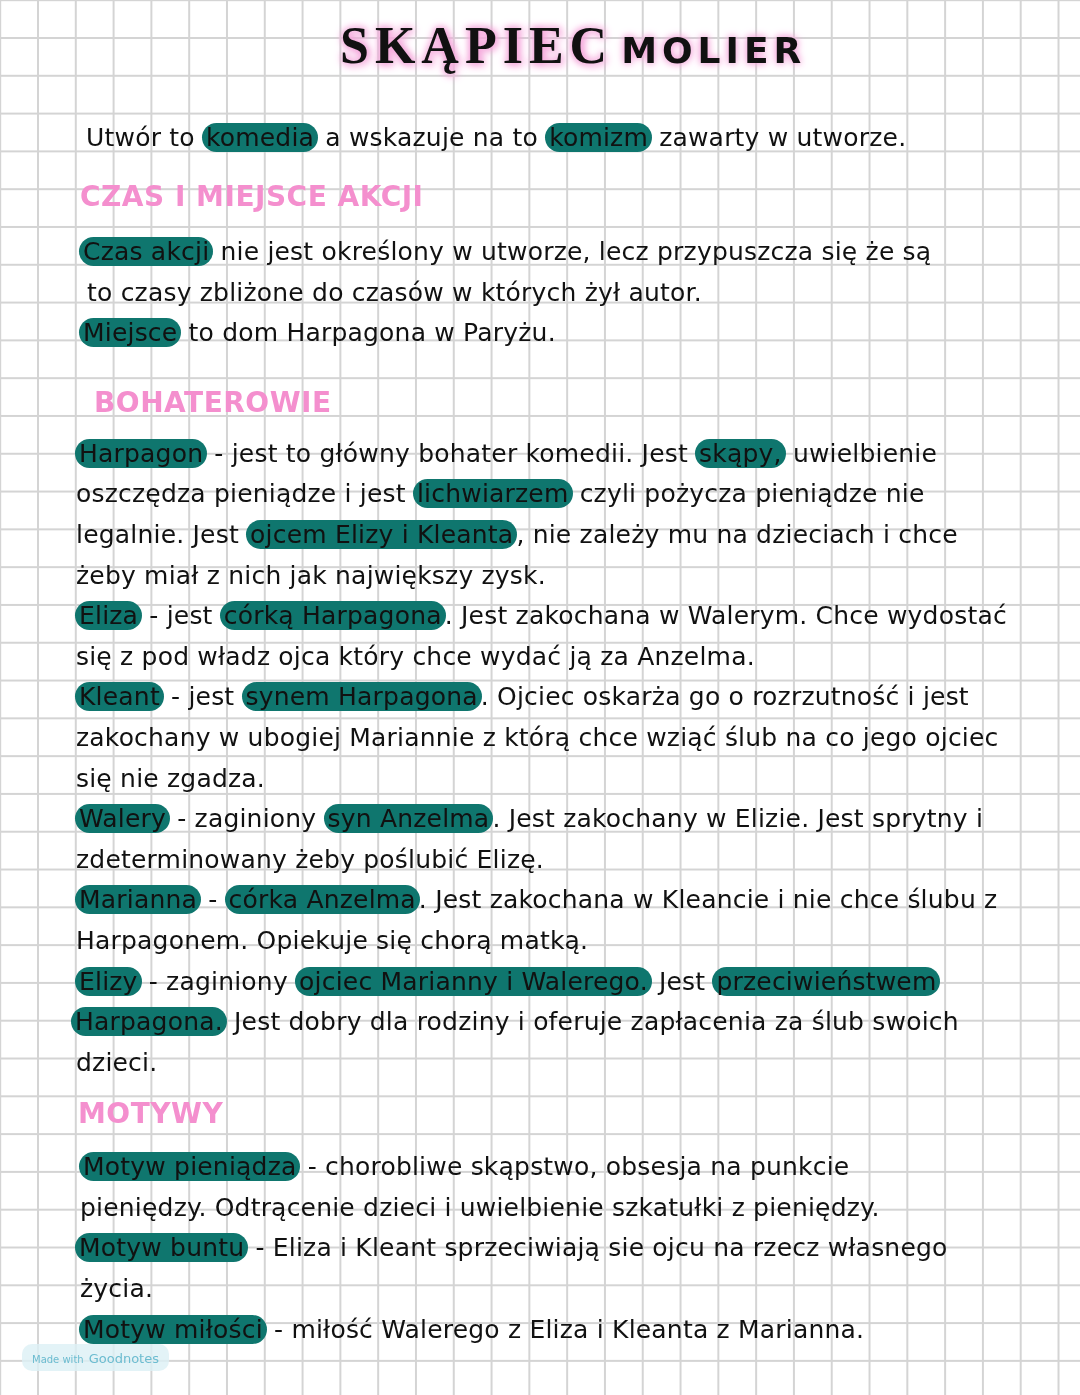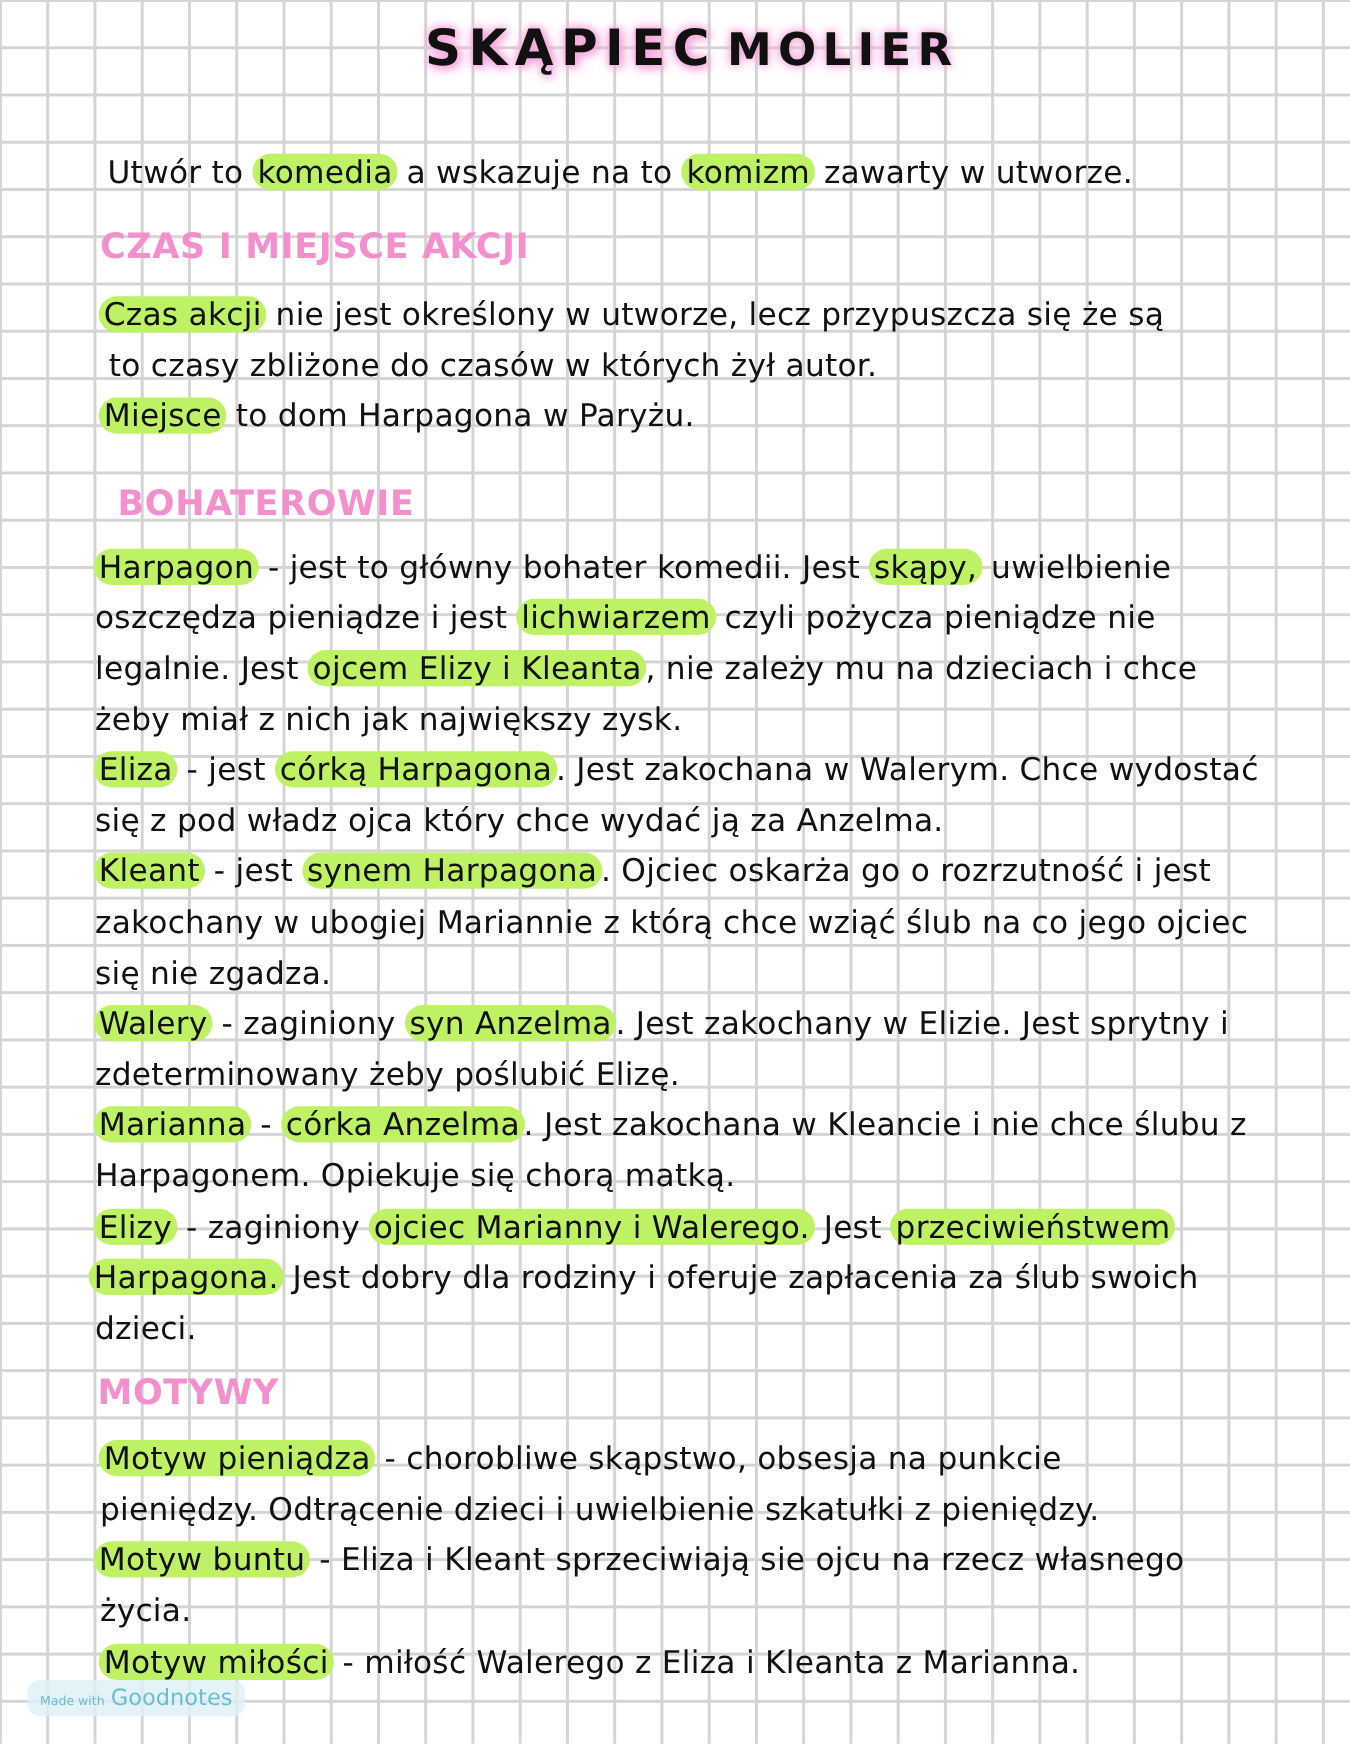--- a/index.html
+++ b/index.html
@@ -13,45 +13,46 @@
     background-position: -0.8px -0.8px;
     font-family: "DejaVu Sans", sans-serif;
     color: #111;
   }
   .title {
     position: absolute; left: 340px; top: 16px;
     font-family: "DejaVu Sans", sans-serif; font-weight: bold;
     color: #111; white-space: nowrap;
   }
   .title .main {
-    font-size: 40px; letter-spacing: 6px;
+    font-size: 52px; letter-spacing: 6px;
     text-shadow: 0 0 6px #f5a9dc, 0 0 10px #f5a9dc, 3px 2px 8px #f5a9dc;
+    font-family: Liberation Serif, serif;
   }
   .title .sub {
     font-size: 36px; letter-spacing: 5px; margin-left: 8px;
     text-shadow: 0 0 6px #f5a9dc, 0 0 10px #f5a9dc;
   }
   .line {
     position: absolute; white-space: nowrap;
     font-size: 25px; line-height: 32px; letter-spacing: 0.2px;
   }
   .heading {
     position: absolute; white-space: nowrap;
     font-size: 28px; font-weight: bold; color: #f48fce; letter-spacing: 0.5px;
   }
   .hl {
-    background: #bef264; border-radius: 16px; padding: 0 4px; margin: 0 -1px;
+    background: #0f766e; border-radius: 16px; padding: 0 4px; margin: 0 -1px;
   }
   .watermark {
     position: absolute; left: 22px; top: 1344px;
     background: rgba(220,240,245,0.8); border-radius: 10px; padding: 4px 10px;
     white-space: nowrap; color: #6cbcd0;
   }
   .watermark .small { font-size: 10px; margin-right: 5px; }
-  .watermark .brand { font-size: 18px; }
+  .watermark .brand { font-size: 13px; }
 </style>
 </head>
 <body>
 
 <div class="title">
   <span class="main">SKĄPIEC</span><span class="sub">MOLIER</span>
 </div>
 
 <div class="line" style="left:86px; top:122px;">
   <span>Utwór to </span><span class="hl">komedia</span><span> a wskazuje na to </span><span class="hl">komizm</span><span> zawarty w utworze.</span>

